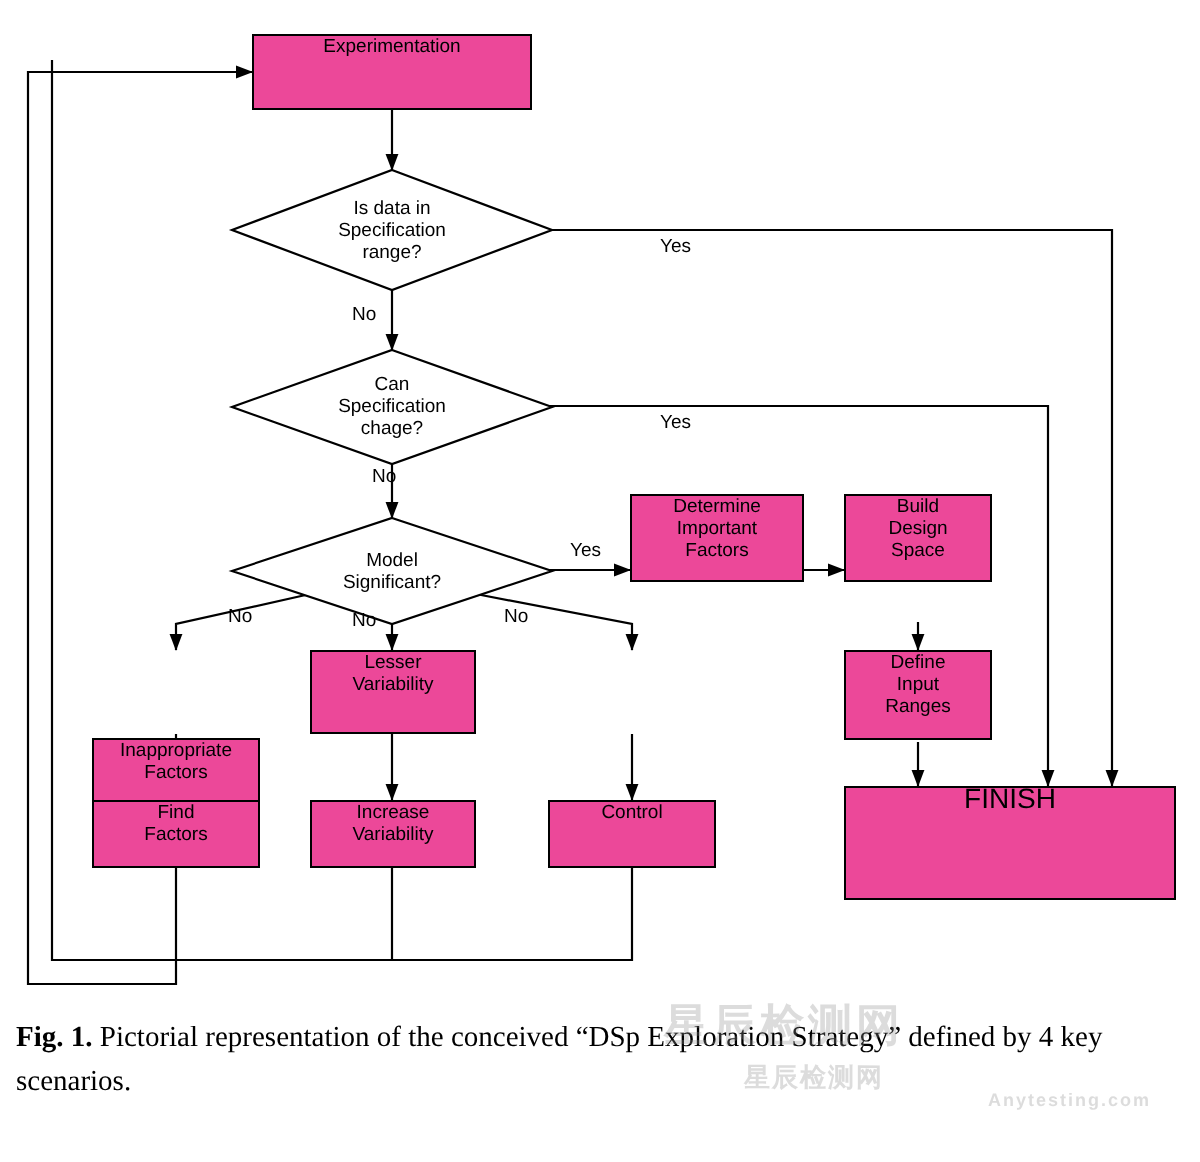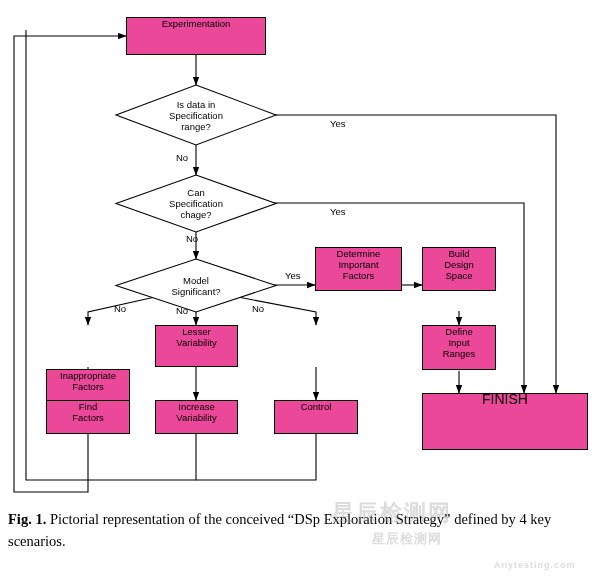--- a/index.html
+++ b/index.html
@@ -107,21 +107,21 @@
     letter-spacing: 2px;
   }
   #wm2 {
     left: 372px;
     top: 530px;
     font-size: 13px;
     letter-spacing: 1px;
   }
   #wm3 {
     left: 494px;
-    top: 560px;
+    top: 545px;
     font-size: 9px;
     letter-spacing: 1px;
   }
 </style>
 </head>
 <body>
 
 <div id="figure">
 
   <svg id="wires" viewBox="0 0 600 505">

